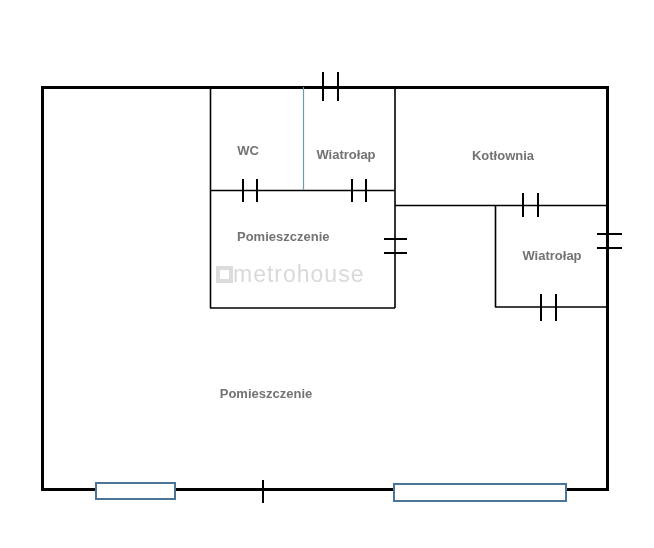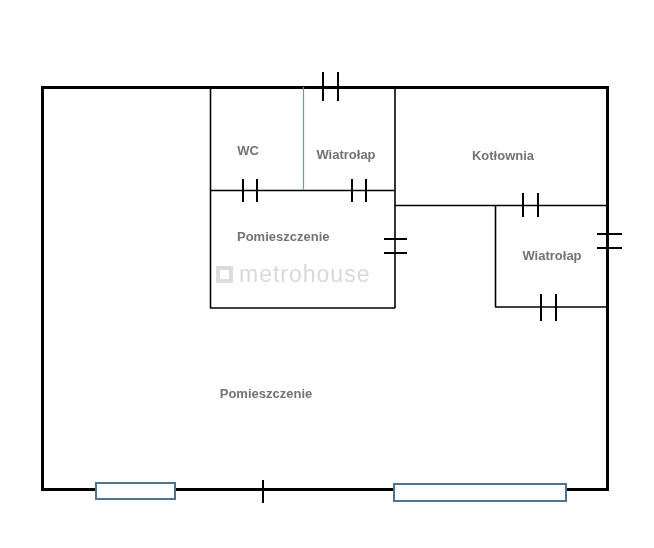--- a/index.html
+++ b/index.html
@@ -35,21 +35,20 @@
     line-height: 22px;
     white-space: normal;
   }
   .room-label.two-line span { display: block; }
   .watermark {
     position: absolute;
     left: 216px;
     top: 261px;
     display: flex;
     align-items: center;
-    gap: 6px;
     color: #d9d9d9;
     font-size: 23px;
     letter-spacing: 1px;
     user-select: none;
   }
   .wm-square {
     display: inline-block;
     width: 17px;
     height: 17px;
     border: 4px solid #dcdcdc;

